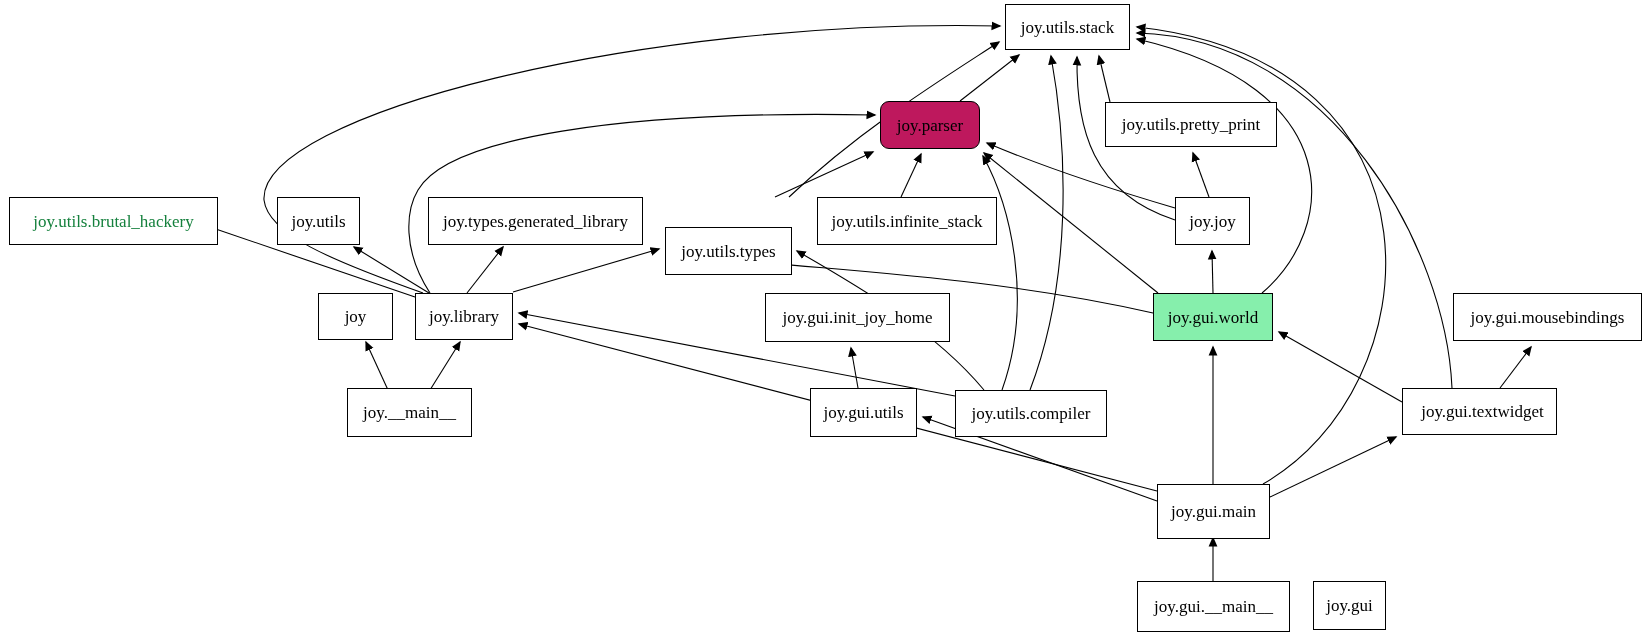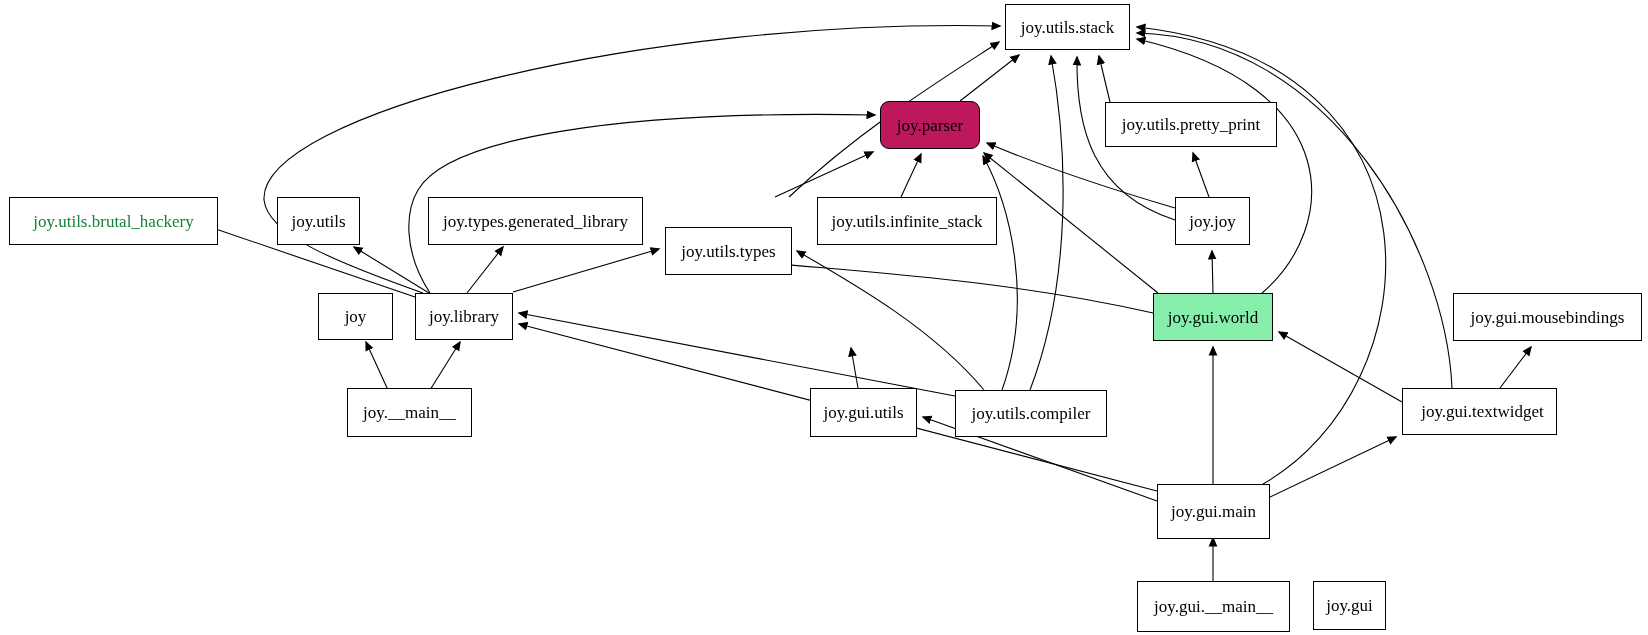--- a/index.html
+++ b/index.html
@@ -122,20 +122,23 @@
       </div>
       <div class="node" style="left: 1175px; top: 197px; width: 75px; height: 48px; background: rgb(255, 255, 255); border-color: rgb(0, 0, 0); color: rgb(0, 0, 0);">
         <span>joy.joy</span>
       </div>
       <div class="node" style="left: 318px; top: 293px; width: 75px; height: 47px; background: rgb(255, 255, 255); border-color: rgb(0, 0, 0); color: rgb(0, 0, 0);">
         <span>joy</span>
       </div>
       <div class="node" style="left: 415px; top: 293px; width: 98px; height: 47px; background: rgb(255, 255, 255); border-color: rgb(0, 0, 0); color: rgb(0, 0, 0);">
         <span>joy.library</span>
       </div>
+      <div class="node" style="left: 765px; top: 293px; width: 185px; height: 49px; background: rgb(255, 255, 255); border-color: rgb(0, 0, 0); color: rgb(0, 0, 0);">
+        <span>joy.gui.init_joy_home</span>
+      </div>
       <div class="node" style="left: 1153px; top: 293px; width: 120px; height: 48px; background: #86efac; border-color: rgb(0, 0, 0); color: rgb(0, 0, 0);">
         <span>joy.gui.world</span>
       </div>
       <div class="node" style="left: 1453px; top: 293px; width: 189px; height: 48px; background: rgb(255, 255, 255); border-color: rgb(0, 0, 0); color: rgb(0, 0, 0);">
         <span>joy.gui.mousebindings</span>
       </div>
       <div class="node" style="left: 347px; top: 388px; width: 125px; height: 49px; background: rgb(255, 255, 255); border-color: rgb(0, 0, 0); color: rgb(0, 0, 0);">
         <span>joy.__main__</span>
       </div>
       <div class="node" style="left: 810px; top: 388px; width: 107px; height: 49px; background: rgb(255, 255, 255); border-color: rgb(0, 0, 0); color: rgb(0, 0, 0);">

